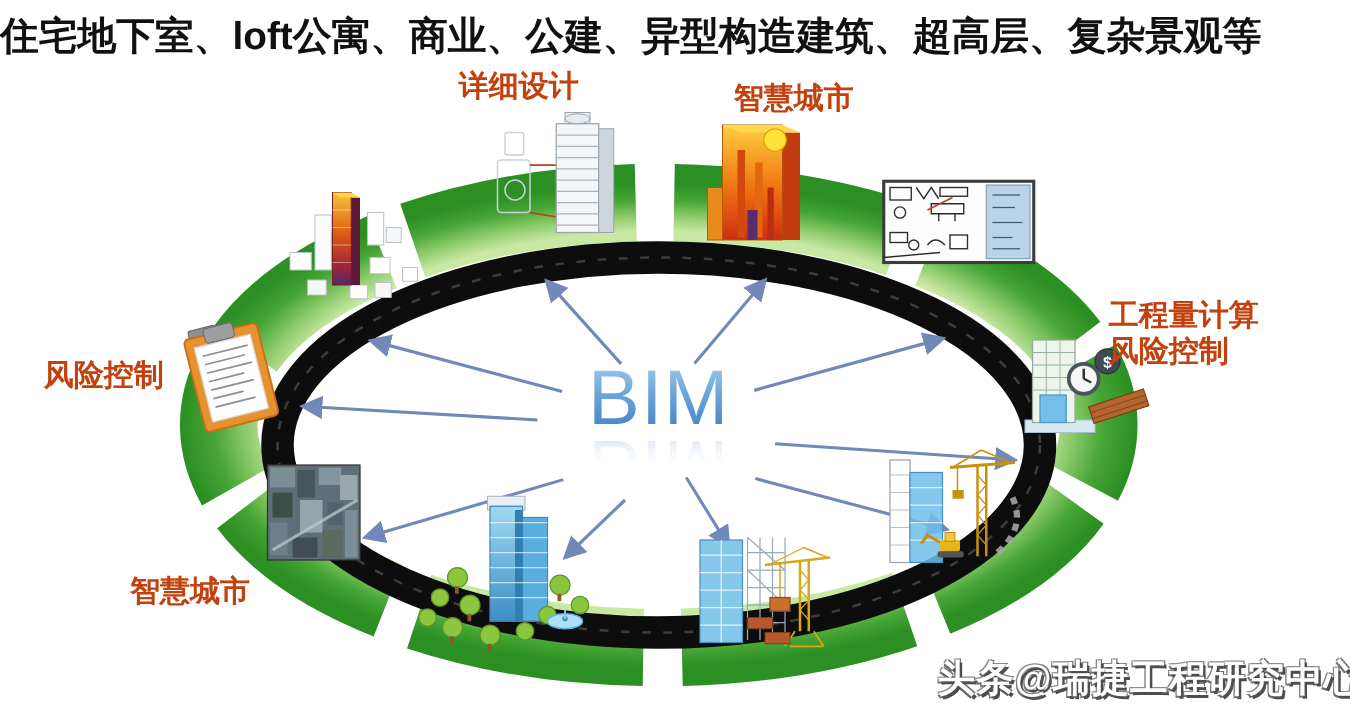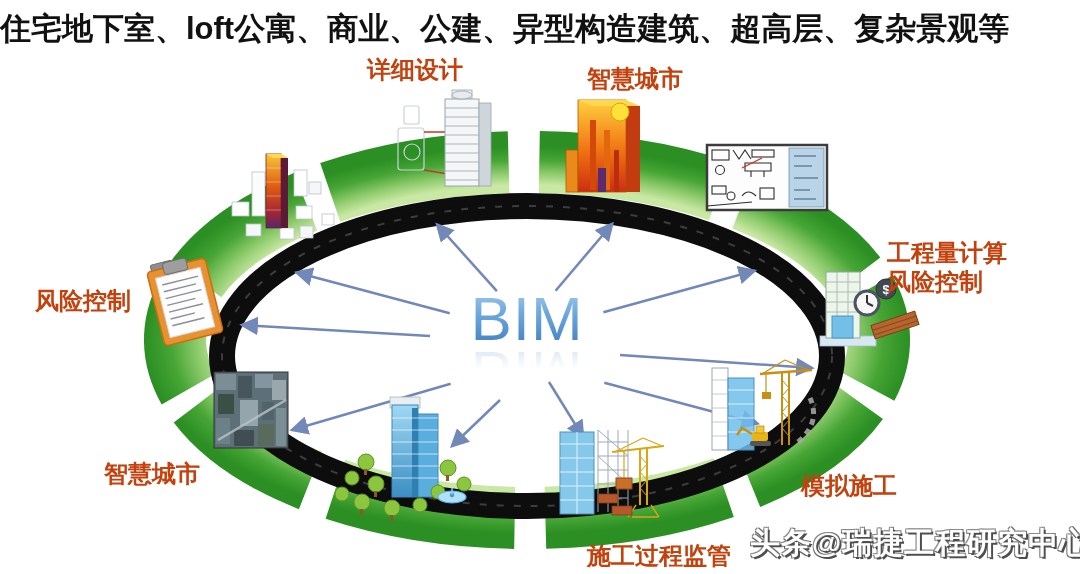--- a/index.html
+++ b/index.html
@@ -348,19 +348,17 @@
   </svg>
 
   <div class="title">住宅地下室、loft公寓、商业、公建、异型构造建筑、超高层、复杂景观等</div>
 
   <div class="bim">BIM</div>
 
   <div class="node-label" style="left:367px;top:55px;">详细设计</div>
   <div class="node-label" style="left:587px;top:64px;">智慧城市</div>
   <div class="node-label" style="left:887px;top:238px;">工程量计算
 风险控制</div>
-  <div class="node-label" style="left:801px;top:471px;">模拟施工</div>
-  <div class="node-label" style="left:587px;top:541px;">施工过程监管</div>
   <div class="node-label" style="left:104px;top:459px;">智慧城市</div>
   <div class="node-label" style="left:35px;top:286px;">风险控制</div>
 
   <div class="watermark">头条@瑞捷工程研究中心</div>
 </div>
 
 </body></html>

